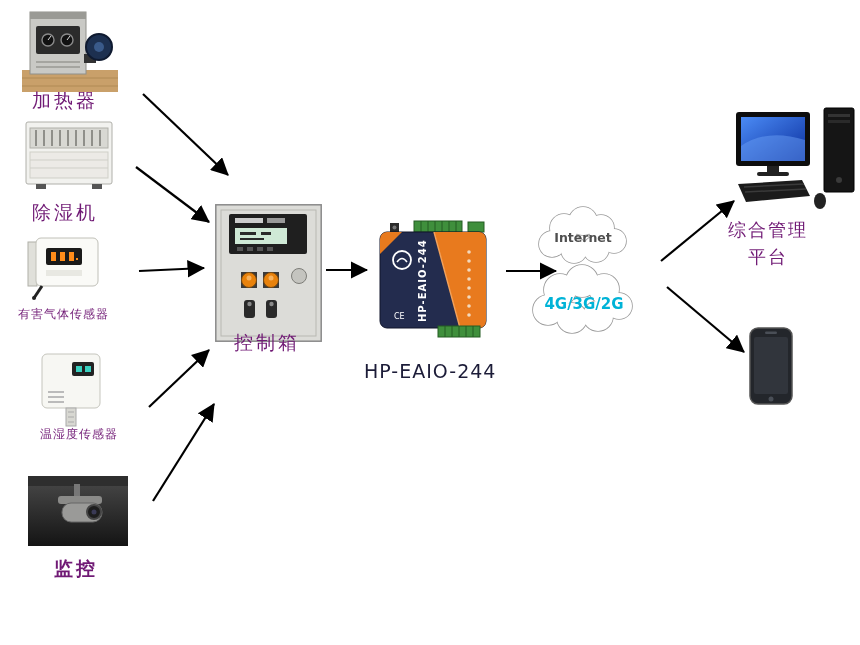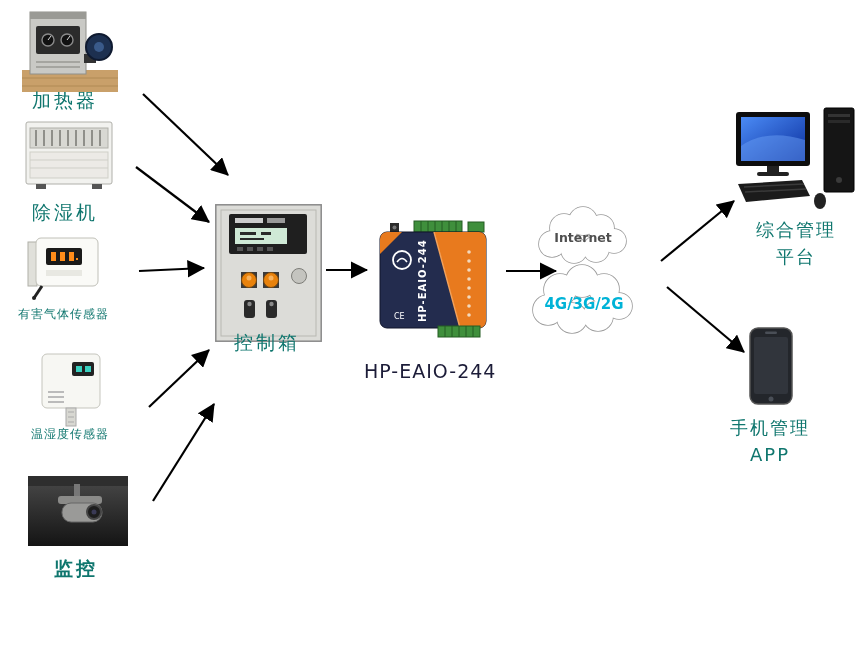--- a/index.html
+++ b/index.html
@@ -4,21 +4,21 @@
 <style>
   * { margin:0; padding:0; box-sizing:border-box; }
   html,body { background:#ffffff; }
   .canvas {
     position:relative; width:860px; height:645px; background:#ffffff;
     font-family:"DejaVu Sans", sans-serif; overflow:hidden;
   }
   .arrows { position:absolute; left:0; top:0; width:860px; height:645px; }
   figure.device { position:absolute; margin:0; }
   .label {
-    position:absolute; color:#0f766e; font-size:19px; letter-spacing:3px;
+    position:absolute; color:#701a75; font-size:19px; letter-spacing:3px;
     white-space:nowrap; font-family:"DejaVu Sans", sans-serif;
   }
   .label.small { font-size:12px; letter-spacing:1px; }
   .two-line { text-align:center; line-height:27px; letter-spacing:2px; font-size:18px; }
   .gw-label { font-size:19px; letter-spacing:0.5px; color:#1c1c38; font-weight:500; }
   .cloud { position:absolute; }
 </style>
 </head>
 <body>
 
@@ -116,21 +116,21 @@
         <line x1="14" y1="42" x2="30" y2="42"></line>
         <line x1="14" y1="47" x2="30" y2="47"></line>
         <line x1="14" y1="52" x2="30" y2="52"></line>
       </g>
       <rect x="32" y="58" width="10" height="18" fill="#d8d8d2" stroke="#aaa"></rect>
       <line x1="34" y1="62" x2="40" y2="62" stroke="#aaa"></line>
       <line x1="34" y1="67" x2="40" y2="67" stroke="#aaa"></line>
       <line x1="34" y1="72" x2="40" y2="72" stroke="#aaa"></line>
     </svg>
   </figure>
-  <div class="label small" style="left:31px; top:426px;text-align:right;">温湿度传感器</div>
+  <div class="label small" style="left:40px; top:426px;text-align:right;">温湿度传感器</div>
 
   <figure class="device" style="left:28px; top:476px; width:100px; height:70px;">
     <svg width="100" height="70" viewBox="0 0 100 70">
       <defs>
         <linearGradient id="camBg" x1="0" y1="0" x2="0" y2="1">
           <stop offset="0" stop-color="#4a4a4a"></stop>
           <stop offset="1" stop-color="#141414"></stop>
         </linearGradient>
       </defs>
       <rect x="0" y="0" width="100" height="70" fill="url(#camBg)"></rect>
@@ -291,31 +291,27 @@
       <rect x="9" y="11" width="64" height="44" fill="url(#scr)"></rect>
       <path d="M9,40 Q35,22 73,34 L73,55 L9,55 Z" fill="#6fa4f8" opacity="0.45"></path>
       <rect x="35" y="60" width="12" height="6" fill="#222"></rect>
       <rect x="25" y="66" width="32" height="4" rx="2" fill="#222"></rect>
       <polygon points="6,78 70,74 78,90 14,96" fill="#1b1b1b"></polygon>
       <line x1="12" y1="81" x2="72" y2="78" stroke="#3a3a3a" stroke-width="1.5"></line>
       <line x1="13" y1="86" x2="74" y2="83" stroke="#3a3a3a" stroke-width="1.5"></line>
       <ellipse cx="88" cy="95" rx="6" ry="8" fill="#222"></ellipse>
     </svg>
   </figure>
-  <div class="label two-line" style="left:740px; top:216px; width:112px;">
+  <div class="label two-line" style="left:712px; top:216px; width:112px;">
     <div>综合管理</div>
     <div>平台</div>
   </div>
 
   <figure class="device" style="left:748px; top:326px; width:46px; height:80px;">
     <svg width="46" height="80" viewBox="0 0 46 80">
       <rect x="2" y="2" width="42" height="76" rx="8" fill="#23262b" stroke="#555" stroke-width="1.5"></rect>
       <rect x="6" y="11" width="34" height="57" rx="2" fill="#31353c"></rect>
       <rect x="17" y="5.5" width="12" height="2.5" rx="1.2" fill="#4a4f57"></rect>
       <circle cx="23" cy="73" r="2.5" fill="#4a4f57"></circle>
     </svg>
   </figure>
-  <div class="label two-line" style="left:714px; top:414px; width:112px;">
-    <div>手机管理</div>
-    <div>APP</div>
-  </div>
 
 </div>
 
 </body></html>

